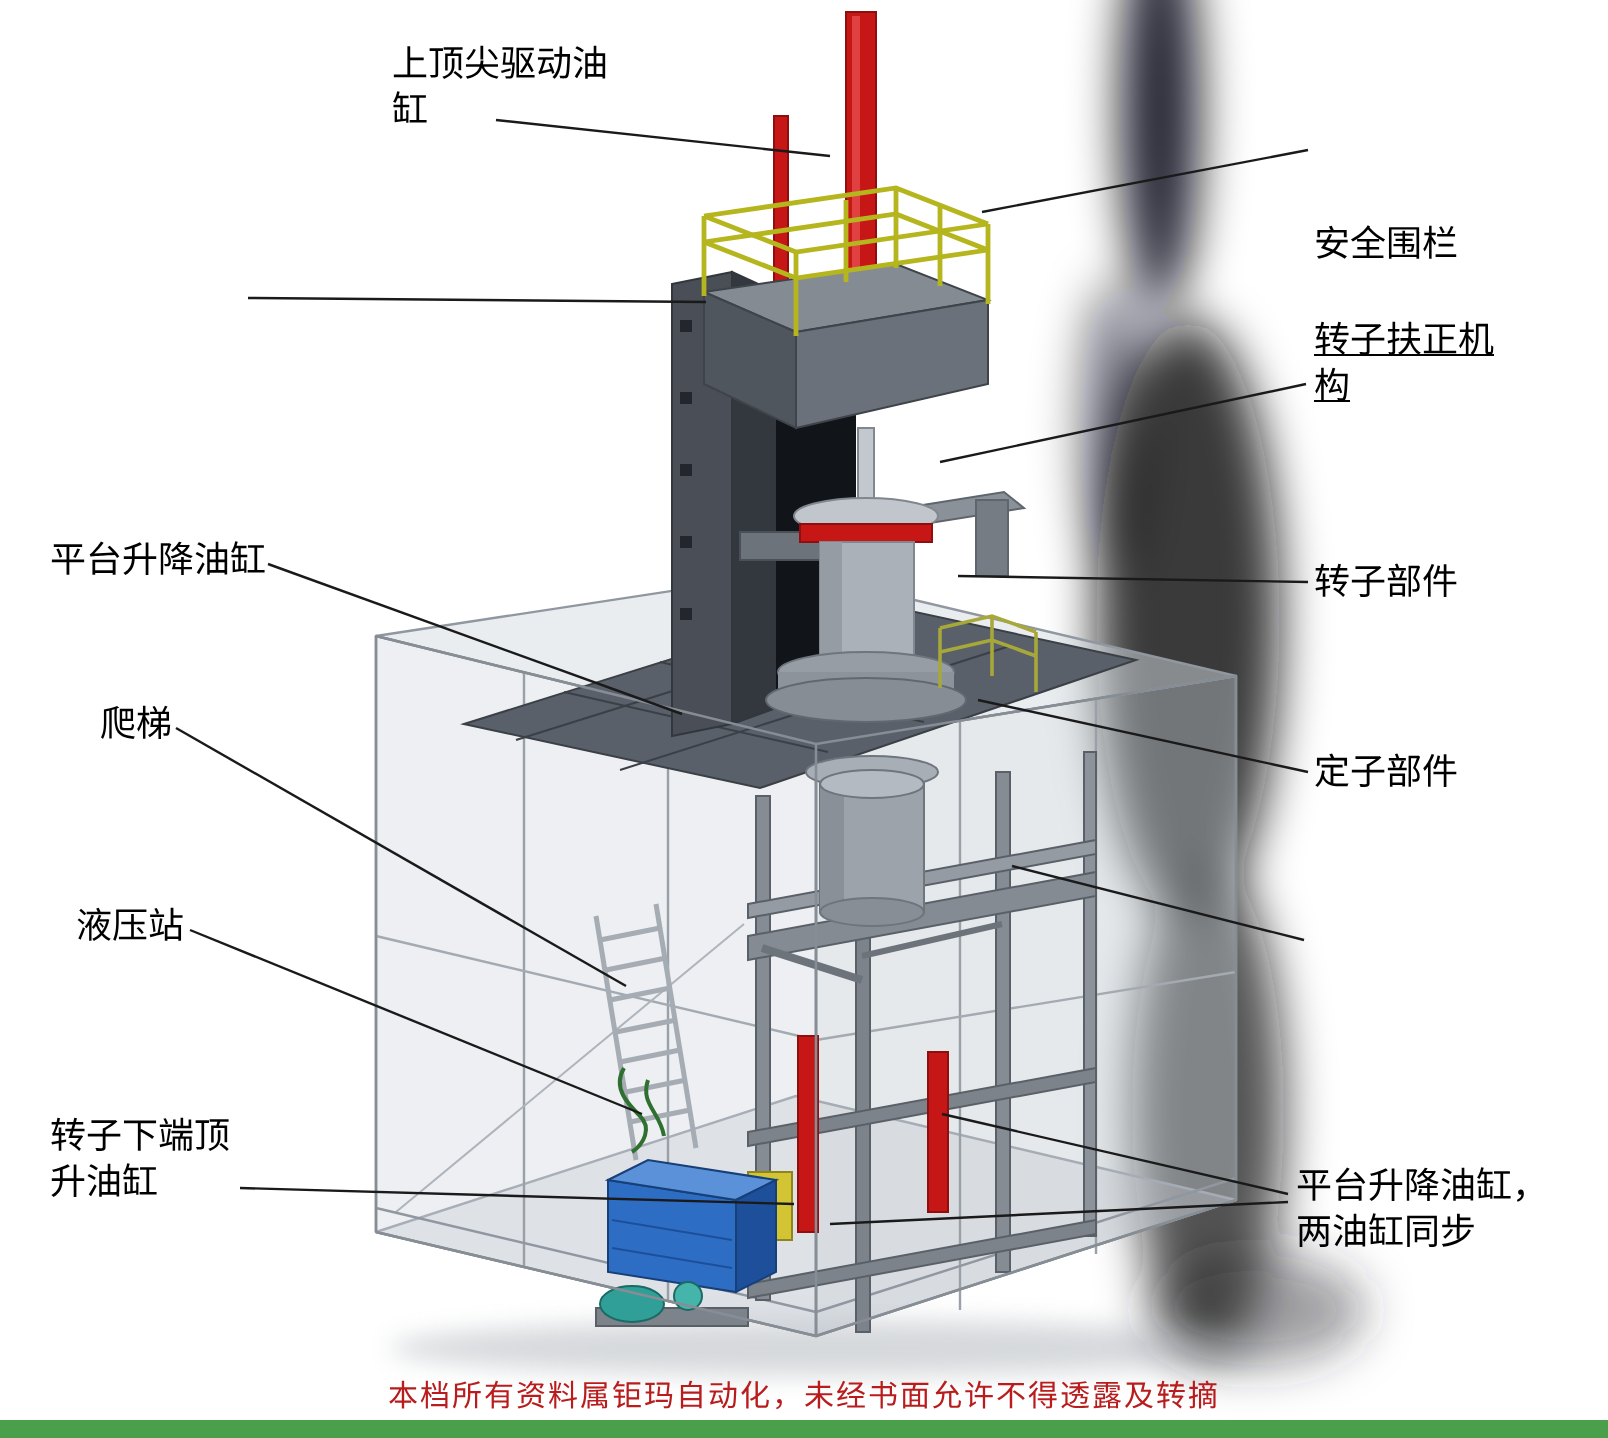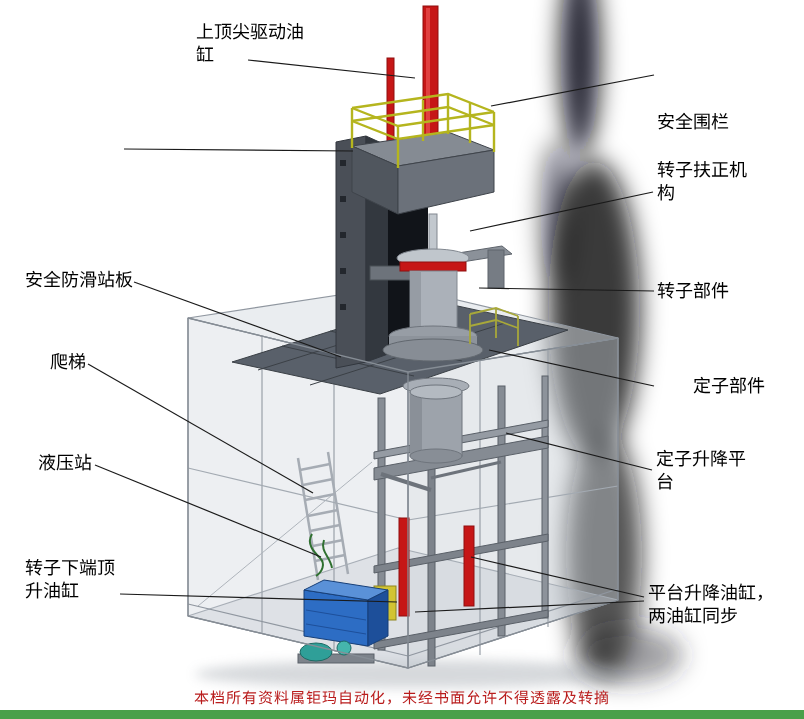--- a/index.html
+++ b/index.html
@@ -200,25 +200,24 @@
       <line x1="652" y1="470" x2="506" y2="433"></line>
       <line x1="120" y1="594" x2="397" y2="602"></line>
       <line x1="644" y1="597" x2="471" y2="557"></line>
       <line x1="644" y1="601" x2="415" y2="612"></line>
     </g>
   </svg>
 
 
   <div class="lbl" style="left:196px;top:21px;width:112px;">上顶尖驱动油缸</div>
   <div class="lbl" style="left:657px;top:63px;margin-top:48px;">安全围栏</div>
-  <div class="lbl" style="left:657px;top:159px;width:96px;">转子扶正机构</div>
-  <div class="lbl" style="left:25px;top:269px;">安全防滑站板</div>
+  <div class="lbl" style="left:657px;top:159px;width:96px;text-decoration:underline;">转子扶正机构</div>
+  <div class="lbl" style="left:25px;top:269px;">平台升降油缸</div>
   <div class="lbl" style="left:657px;top:280px;">转子部件</div>
   <div class="lbl" style="left:50px;top:351px;">爬梯</div>
-  <div class="lbl" style="left:657px;top:375px;margin-left:36px;">定子部件</div>
+  <div class="lbl" style="left:657px;top:375px;">定子部件</div>
   <div class="lbl" style="left:38px;top:452px;">液压站</div>
-  <div class="lbl" style="left:656px;top:448px;width:96px;">定子升降平台</div>
   <div class="lbl" style="left:25px;top:557px;width:96px;">转子下端顶升油缸</div>
   <div class="lbl" style="left:648px;top:582px;width:132px;">平台升降油缸，两油缸同步</div>
 
   <div class="watermark">本档所有资料属钜玛自动化，未经书面允许不得透露及转摘</div>
   <div class="footer-strip"></div>
 </div>
 
 </body></html>

